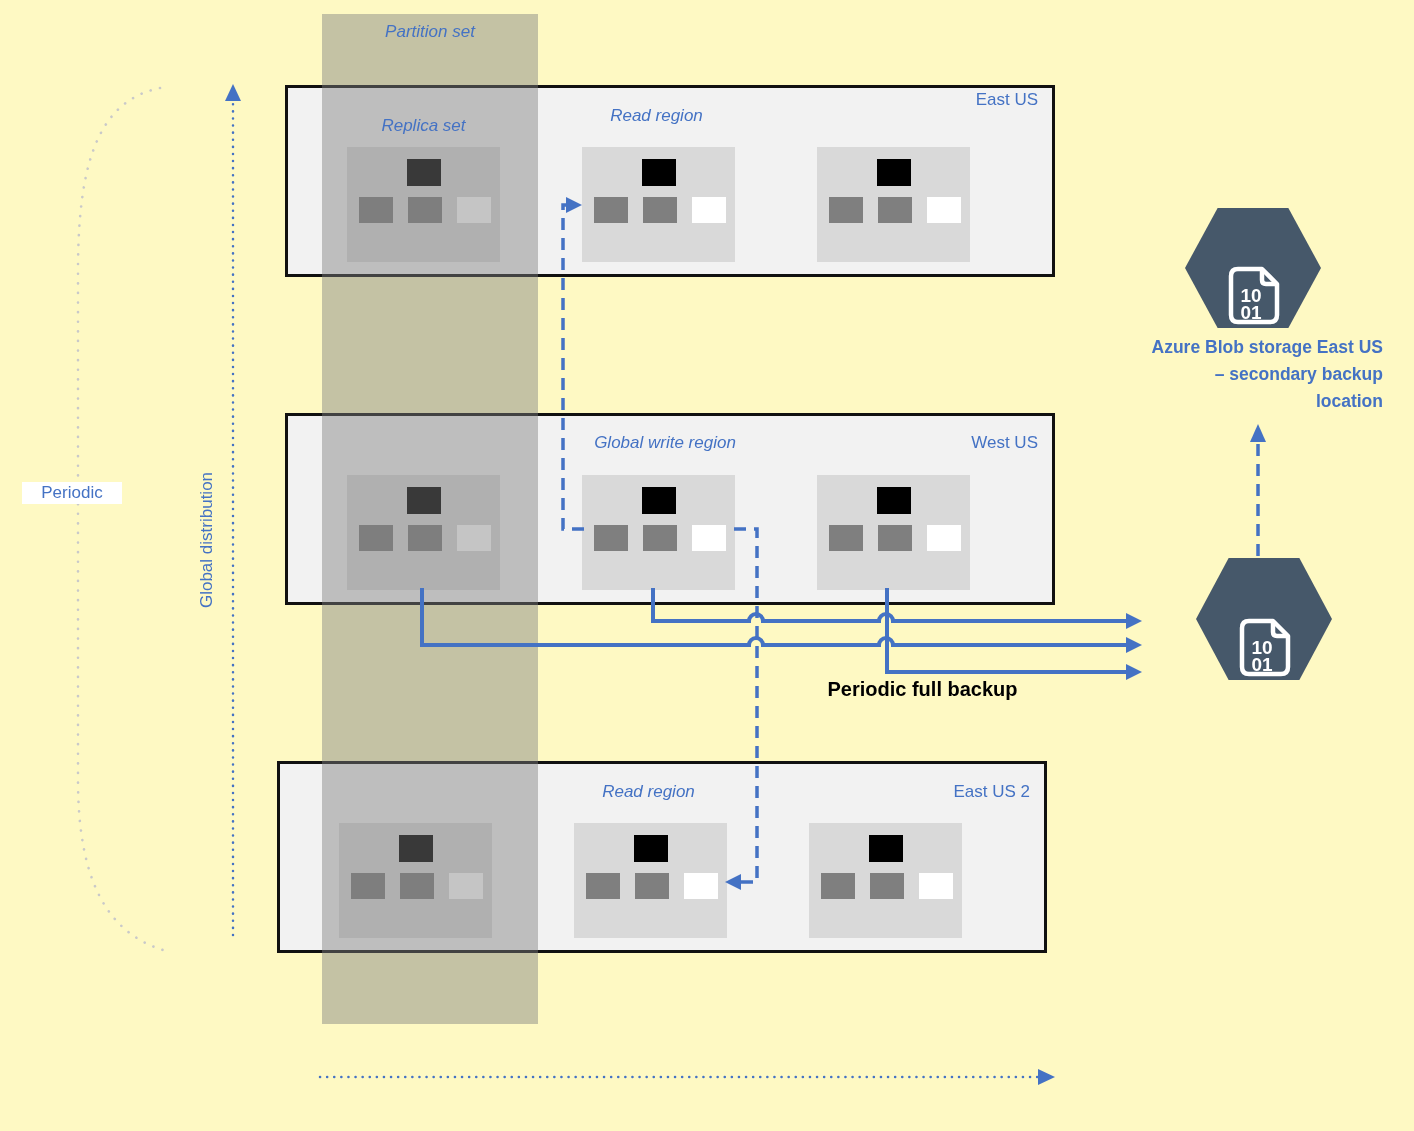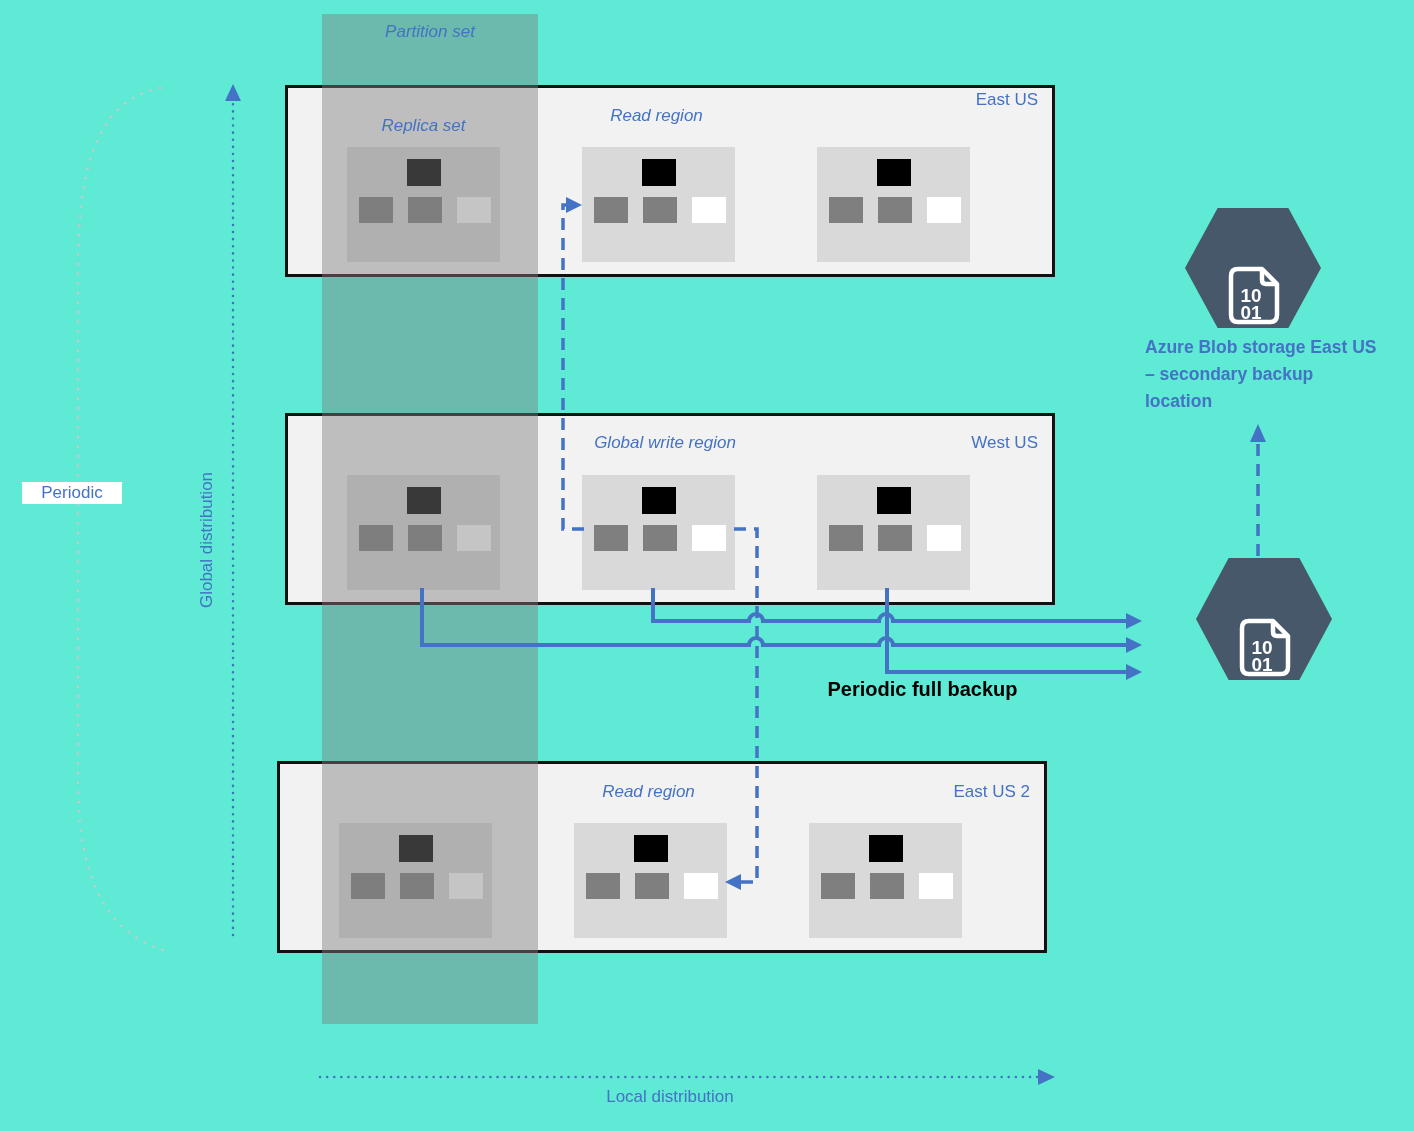--- a/index.html
+++ b/index.html
@@ -1,17 +1,17 @@
 <!DOCTYPE html>
 <html><head>
 <meta charset="utf-8">
 <style>
   html,body{margin:0;padding:0;background:#ffffff;}
   .canvas{
-    position:relative;width:1414px;height:1131px;background:#5eead4;overflow:hidden;
+    position:relative;width:1414px;height:1131px;background:#fef9c3;overflow:hidden;
     font-family:"Liberation Sans","DejaVu Sans",sans-serif;
   }
   
   .region{position:absolute;width:770px;height:192px;background:#f2f2f2;border:3px solid #111111;box-sizing:border-box;z-index:1;}
   .region.r1{left:285px;top:85px;}
   .region.r2{left:285px;top:413px;}
   .region.r3{left:277px;top:761px;}
   
   .cluster{position:absolute;width:153px;height:115px;background:#d9d9d9;z-index:2;}
   .nbox{position:absolute;}
@@ -22,21 +22,21 @@
   
   .band{position:absolute;left:322px;top:14px;width:216px;height:1010px;background:rgba(127,127,127,0.45);z-index:4;}
   
   svg.connectors{position:absolute;left:0;top:0;z-index:5;}
   
   .lbl{position:absolute;z-index:6;color:#4472c4;font-size:17px;line-height:20px;}
   .lbl.it{font-style:italic;}
   .lbl.ctr{text-align:center;}
   .lbl.rt{text-align:right;}
   .lbl.black{color:#000000;font-weight:bold;font-size:20px;}
-  .lbl.bloblabel{font-weight:bold;font-size:17.5px;line-height:27px;text-align:left;}
+  .lbl.bloblabel{font-weight:bold;font-size:17.5px;line-height:27px;text-align:right;}
   .lbl.rot{transform:translate(-50%,-50%) rotate(-90deg);white-space:nowrap;}
   .lbl.onbracket{background:#ffffff;padding:1px 2px;}
   
   .hex{position:absolute;background:#46586a;display:flex;align-items:flex-end;justify-content:center;z-index:6;
        clip-path:polygon(0% 50%,24% 0%,76% 0%,100% 50%,76% 100%,24% 100%);text-decoration:underline;}
   .hex.east{left:1185px;top:208px;width:136px;height:120px;}
   .hex.west{left:1196px;top:558px;width:136px;height:122px;}
 </style>
 </head>
 <body>
@@ -156,21 +156,20 @@
   <div class="lbl rt" style="left:900px;top:90px;width:138px;">East US</div>
 
   <div class="lbl it ctr" style="left:560px;top:433px;width:210px;">Global write region</div>
   <div class="lbl rt" style="left:900px;top:433px;width:138px;">West US</div>
 
   <div class="lbl it ctr" style="left:572px;top:782px;width:153px;">Read region</div>
   <div class="lbl rt" style="left:892px;top:782px;width:138px;">East US 2</div>
 
   <div class="lbl ctr onbracket" style="left:22px;top:482px;width:96px;">Periodic</div>
   <div class="lbl rot" style="left:207px;top:540px;">Global distribution</div>
-  <div class="lbl ctr" style="left:430px;top:1087px;width:480px;">Local distribution</div>
   <div class="lbl black ctr" style="left:820px;top:679px;width:205px;">Periodic full backup</div>
 
   <div class="hex east">
     <svg width="62" height="66" viewBox="0 0 62 66">
       <path d="M16 7 H40 L55 22 V53 Q55 60 48 60 H16 Q9 60 9 53 V14 Q9 7 16 7 Z" fill="none" stroke="#ffffff" stroke-width="4.5" stroke-linejoin="round"></path>
       <path d="M40 7 V18 Q40 22 44 22 H55" fill="none" stroke="#ffffff" stroke-width="4.5"></path>
       <text x="29" y="40" text-anchor="middle" fill="#ffffff" font-family="Liberation Sans, DejaVu Sans, sans-serif" font-size="19" font-weight="bold">10</text>
       <text x="29" y="57" text-anchor="middle" fill="#ffffff" font-family="Liberation Sans, DejaVu Sans, sans-serif" font-size="19" font-weight="bold">01</text>
     </svg>
   </div>

